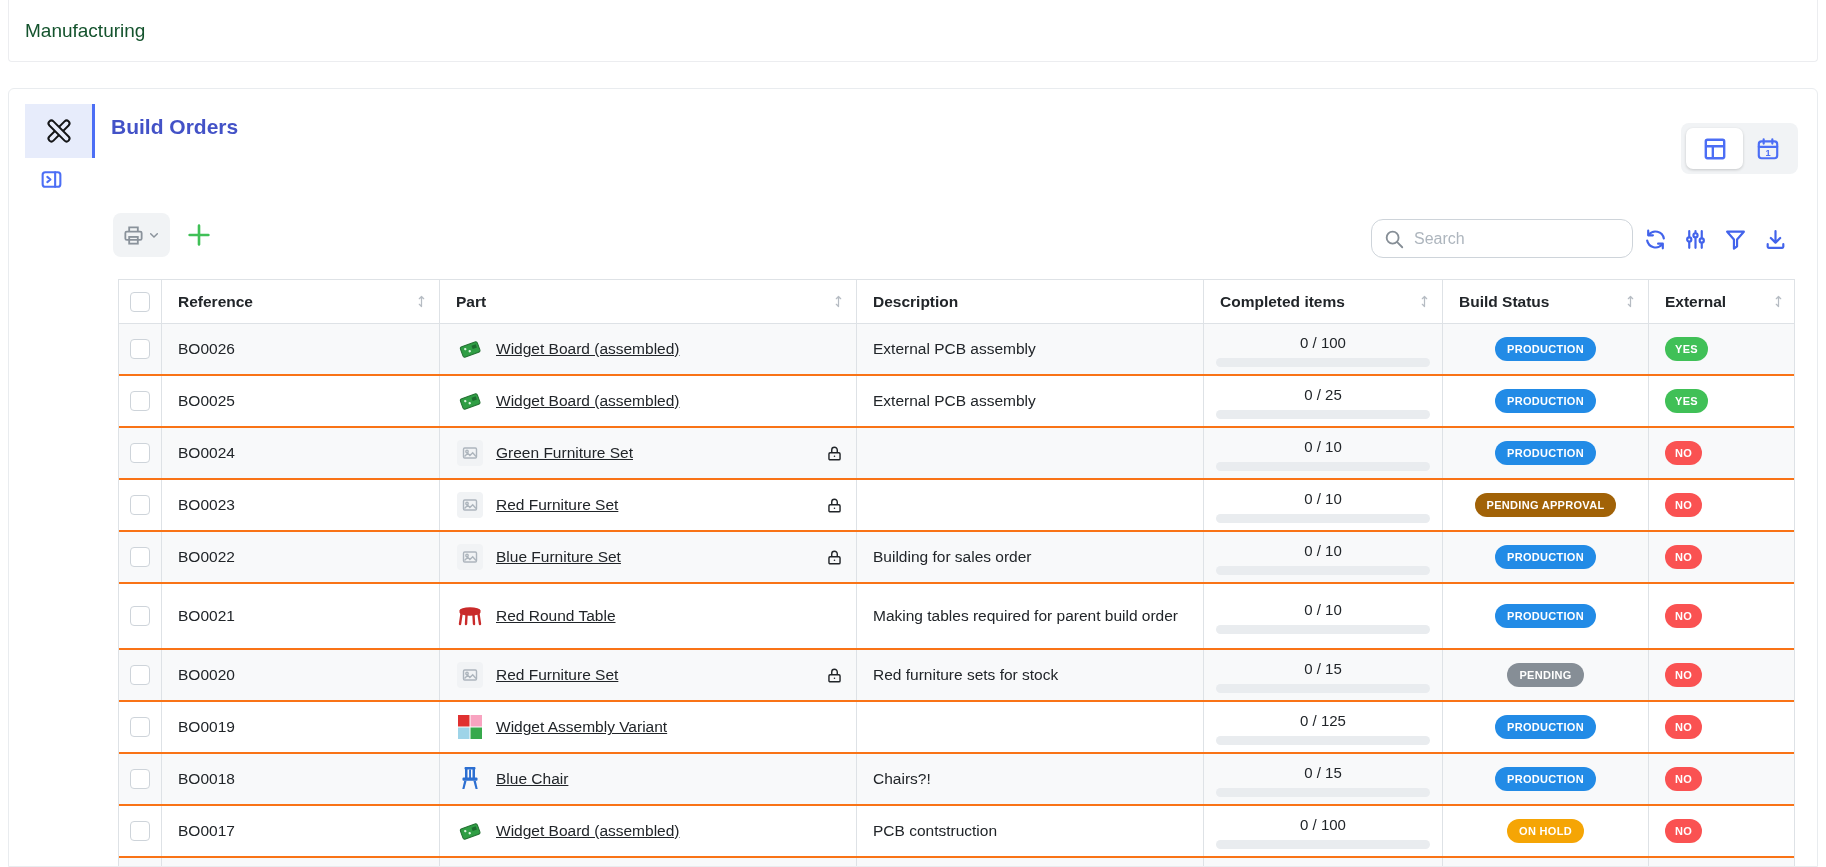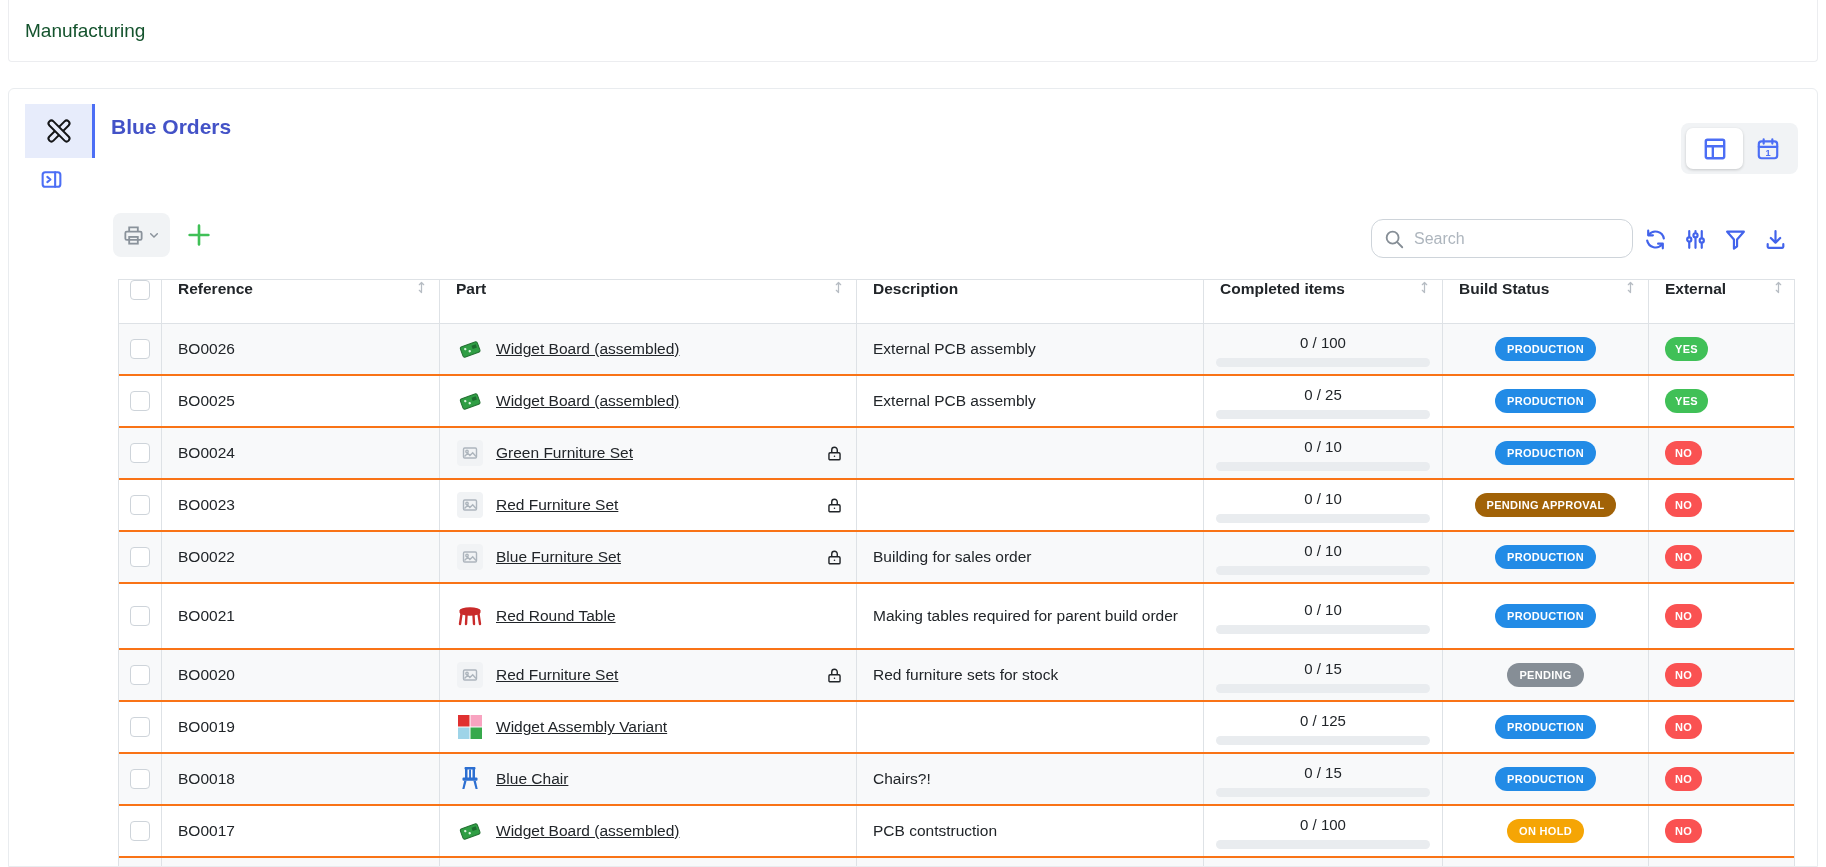--- a/index.html
+++ b/index.html
@@ -49,21 +49,21 @@
 
   
   #build-table { position:absolute; left:109px; top:190px; width:1677px;
     border:1px solid #dee2e6; }
   .tr, .thr { display:grid; grid-template-columns:43px 278px 417px 347px 239px 206px 147px; }
   .thr { height:44px; border-bottom:1px solid #dee2e6; background:#fff; }
   .tr { min-height:52px; border-bottom:2px solid #f97316; background:#fff; }
   .tr.alt { background:#f8f9fa; }
   .tr.tall { min-height:66px; }
   .tr.partial { min-height:40px; border-bottom:none; }
-  .th { display:flex; align-items:flex-start; justify-content:space-between;
+  .th { display:flex; align-items:center; justify-content:space-between;
     padding:0 10px 0 16px; font-weight:700; font-size:15.5px; border-right:1px solid #dee2e6; }
   .th:last-child, .td:last-child { border-right:none; }
   .th.c-check { justify-content:center; padding:0; }
   .td { display:flex; align-items:center; padding:0 14px 0 16px; font-size:15.5px;
     border-right:1px solid #dee2e6; line-height:1.4; }
   .td.c-check { justify-content:center; padding:0; }
   .td.c-part { gap:12px; padding-right:12px;text-decoration:underline; }
   .td.c-part .lock { margin-left:auto; display:inline-flex; }
   .td.c-desc { padding-right:12px; }
   .td.c-completed { flex-direction:column; justify-content:center; padding:6px 12px; }
@@ -101,21 +101,21 @@
   <div class="side-item">
     <span class="thumb">
       <svg width="25" height="25" viewBox="0 0 24 24" fill="none" stroke="#4c6ef5" stroke-width="2" stroke-linecap="round" stroke-linejoin="round">
         <rect x="3.5" y="5" width="17" height="14" rx="2.5"></rect>
           <path d="M15.5 5 V19"></path>
           <path d="M8 9.5 L11 12 L8 14.5"></path>
       </svg>
     </span>
   </div>
 
-  <div id="page-title">Blue Orders</div>
+  <div id="page-title">Build Orders</div>
 
   <div id="view-toggle">
     <div class="seg active">
       <span class="thumb">
         <svg width="26" height="26" viewBox="0 0 24 24" fill="none" stroke="#4c6ef5" stroke-width="2.2">
           <rect x="3.5" y="3.5" width="17" height="17" rx="1.5"></rect>
             <path d="M3.5 9.5 H20.5 M10 9.5 V20.5"></path>
         </svg>
       </span>
     </div>

